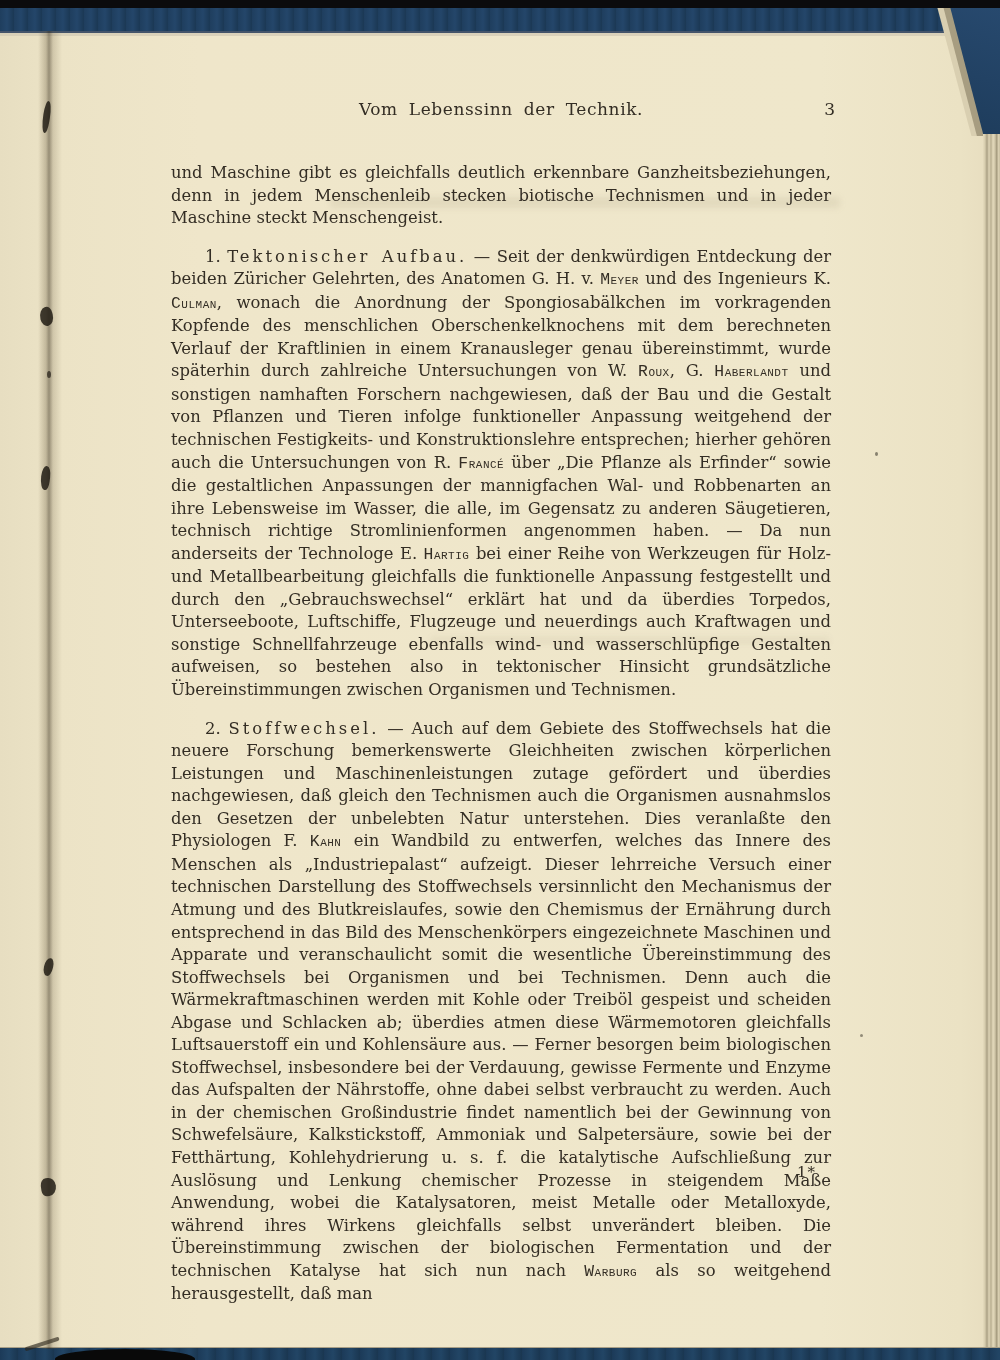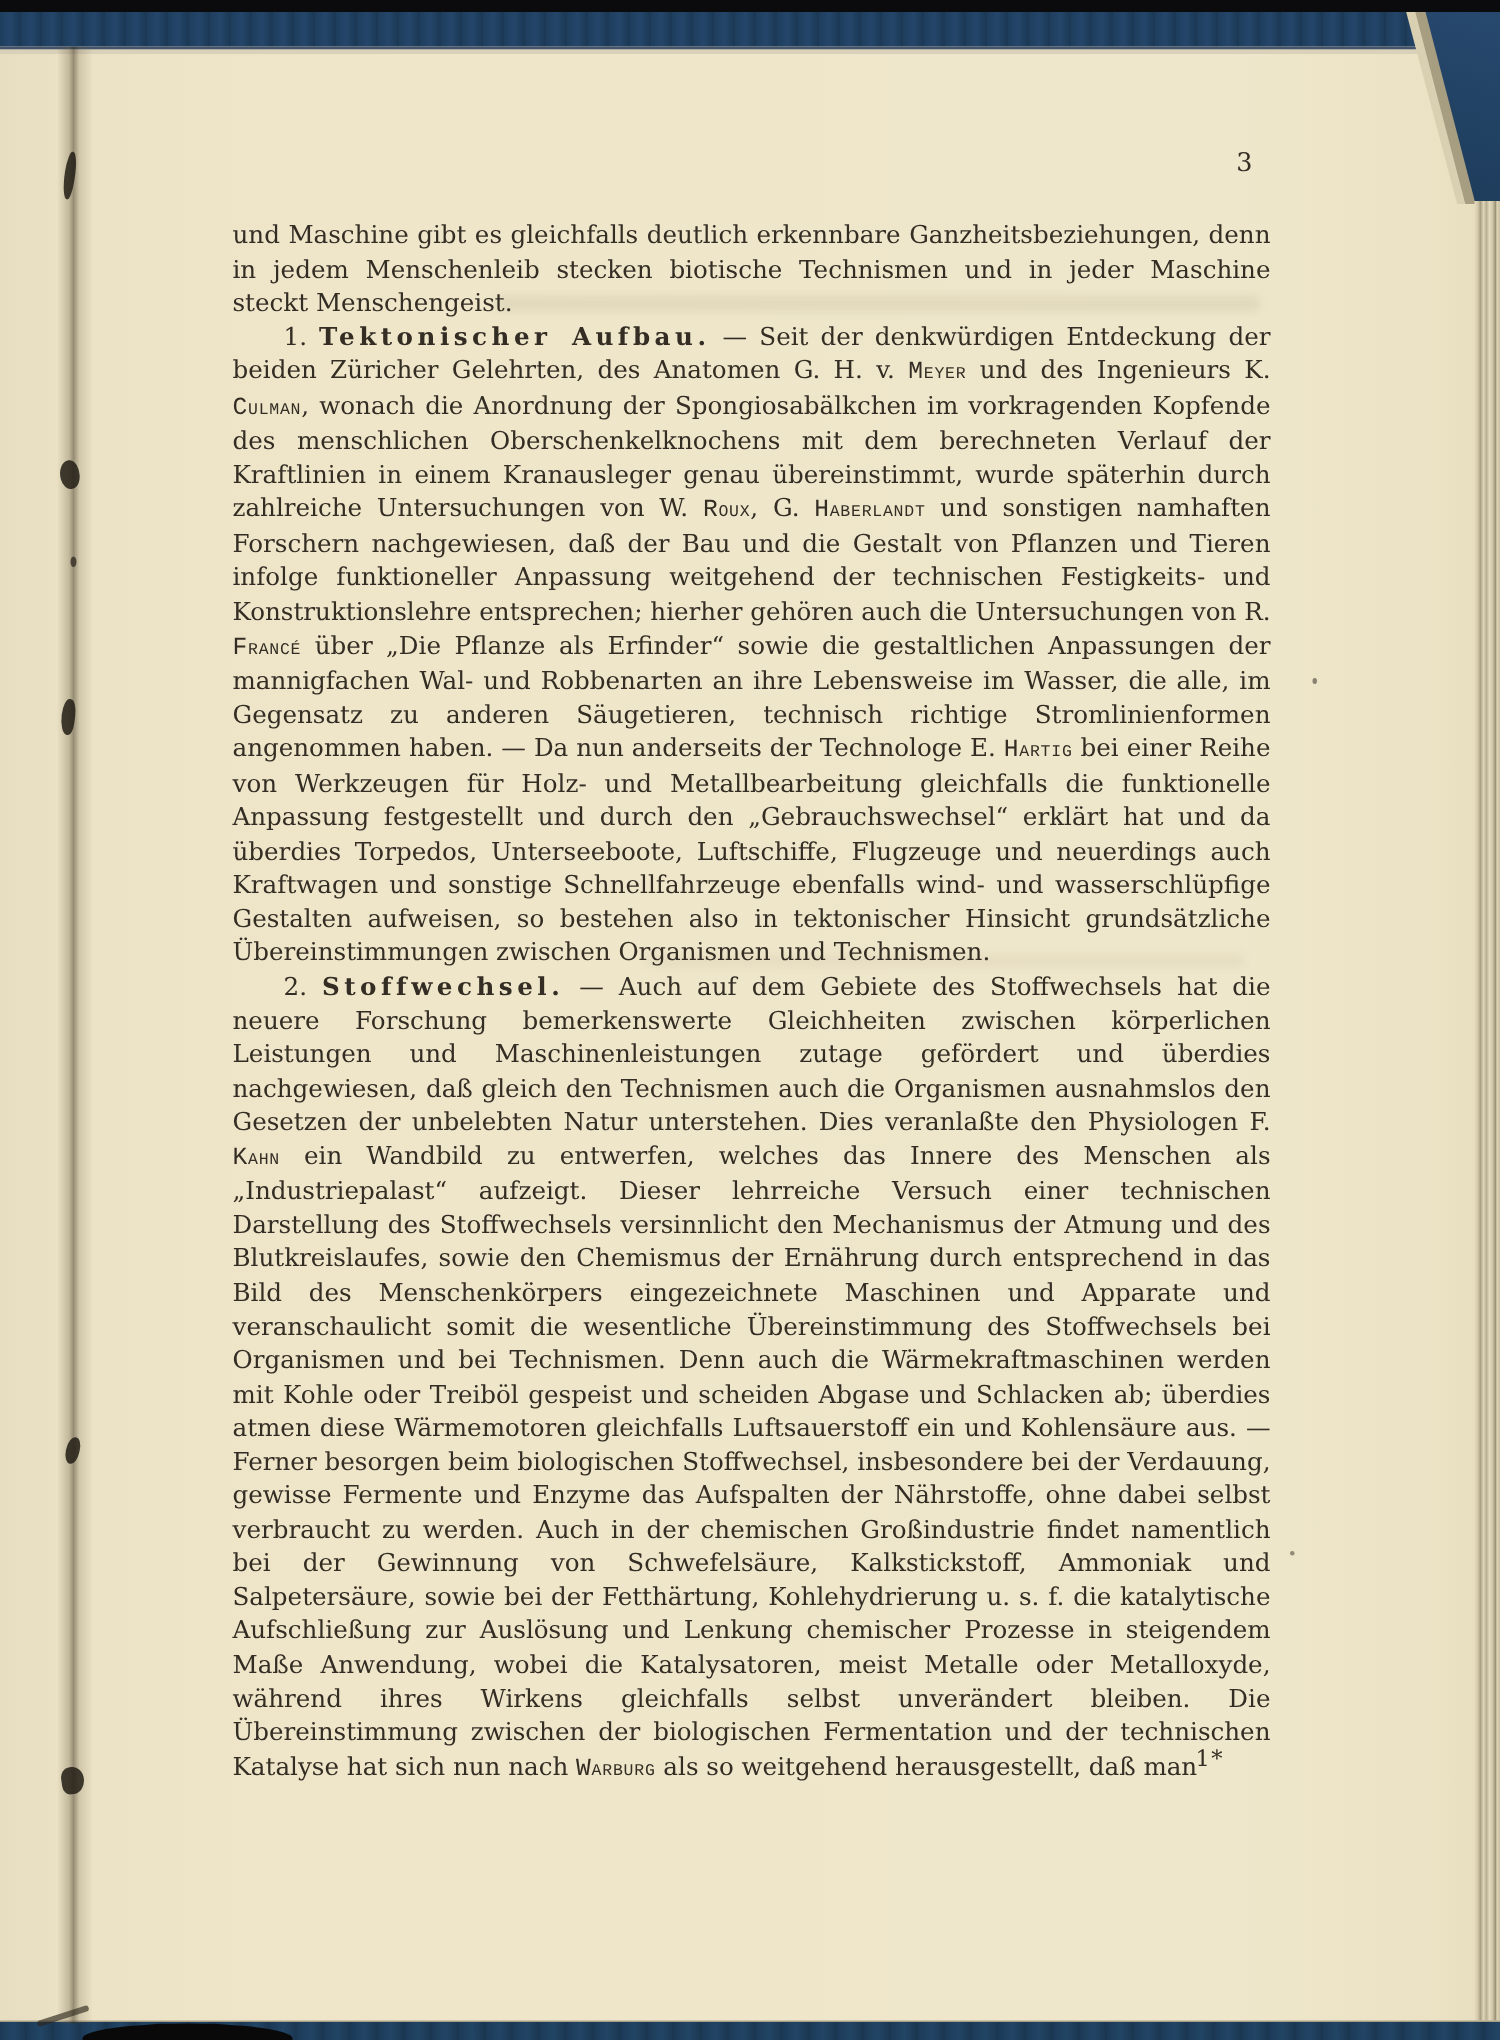--- a/index.html
+++ b/index.html
@@ -77,24 +77,24 @@
   .content{position:absolute;inset:0;color:#332d24;}
   .header-row{position:absolute;top:99px;left:155px;width:692px;height:24px;
     font-size:17px;letter-spacing:.6px;word-spacing:5px;}
   .running-title{display:block;text-align:center;}
   .page-number{position:absolute;right:12px;top:0;letter-spacing:0;}
 
   .text-block{
     position:absolute;left:155px;top:146px;width:692px;
     font-size:16.4px;line-height:22.55px;text-align:justify;
   }
-  .text-block p{margin:0;padding:0;}
+  .text-block p{margin:16px;padding:0;}
   .text-block p.indent{text-indent:34px;}
   .sc{font-variant-caps:small-caps;letter-spacing:.5px;font-family:Liberation Mono, monospace;}
-  .sp{letter-spacing:3px;word-spacing:2px;font-weight:bold;}
+  .sp{letter-spacing:3px;word-spacing:2px;}
 
   .signature-mark{position:absolute;left:797px;top:1163px;font-size:15px;letter-spacing:1px;}
 </style>
 </head>
 <body>
 
 <div class="stage">
 
   <div class="paper"></div>
 
@@ -120,20 +120,21 @@
   <div class="speck s4"></div>
   <div class="speck s5"></div>
   <div class="speck s6"></div>
   <div class="speck s7"></div>
   <div class="speck s8"></div>
   <div class="smudge m1"></div>
   <div class="smudge m2"></div>
 
   <div class="content">
     <div class="header-row">
+      <span class="running-title">Vom Lebenssinn der Technik.</span>
       <span class="page-number">3</span>
     </div>
 
     <div class="text-block">
         <p class=""><span class="n">und Maschine gibt es gleichfalls deutlich erkennbare Ganzheitsbeziehungen, denn in jedem Menschenleib stecken biotische Technismen und in jeder Maschine steckt Menschengeist.</span></p>
         <p class="indent"><span class="n">1. </span><span class="sp">Tektonischer Aufbau.</span><span class="n"> — Seit der denkwürdigen Entdeckung der beiden Züricher Gelehrten, des Anatomen G. H. v. </span><span class="sc">Meyer</span><span class="n"> und des Ingenieurs K. </span><span class="sc">Culman</span><span class="n">, wonach die Anordnung der Spongiosabälkchen im vorkragenden Kopfende des menschlichen Oberschenkelknochens mit dem berechneten Verlauf der Kraftlinien in einem Kranausleger genau übereinstimmt, wurde späterhin durch zahlreiche Untersuchungen von W. </span><span class="sc">Roux</span><span class="n">, G. </span><span class="sc">Haberlandt</span><span class="n"> und sonstigen namhaften Forschern nachgewiesen, daß der Bau und die Gestalt von Pflanzen und Tieren infolge funktioneller Anpassung weitgehend der technischen Festigkeits- und Konstruktionslehre entsprechen; hierher gehören auch die Untersuchungen von R. </span><span class="sc">Francé</span><span class="n"> über „Die Pflanze als Erfinder“ sowie die gestaltlichen Anpassungen der mannigfachen Wal- und Robbenarten an ihre Lebensweise im Wasser, die alle, im Gegensatz zu anderen Säugetieren, technisch richtige Stromlinienformen angenommen haben. — Da nun anderseits der Technologe E. </span><span class="sc">Hartig</span><span class="n"> bei einer Reihe von Werkzeugen für Holz- und Metallbearbeitung gleichfalls die funktionelle Anpassung festgestellt und durch den „Gebrauchswechsel“ erklärt hat und da überdies Torpedos, Unterseeboote, Luftschiffe, Flugzeuge und neuerdings auch Kraftwagen und sonstige Schnellfahrzeuge ebenfalls wind- und wasserschlüpfige Gestalten aufweisen, so bestehen also in tektonischer Hinsicht grundsätzliche Übereinstimmungen zwischen Organismen und Technismen.</span></p>
         <p class="indent"><span class="n">2. </span><span class="sp">Stoffwechsel.</span><span class="n"> — Auch auf dem Gebiete des Stoffwechsels hat die neuere Forschung bemerkenswerte Gleichheiten zwischen körperlichen Leistungen und Maschinenleistungen zutage gefördert und überdies nachgewiesen, daß gleich den Technismen auch die Organismen ausnahmslos den Gesetzen der unbelebten Natur unterstehen. Dies veranlaßte den Physiologen F. </span><span class="sc">Kahn</span><span class="n"> ein Wandbild zu entwerfen, welches das Innere des Menschen als „Industriepalast“ aufzeigt. Dieser lehrreiche Versuch einer technischen Darstellung des Stoffwechsels versinnlicht den Mechanismus der Atmung und des Blutkreislaufes, sowie den Chemismus der Ernährung durch entsprechend in das Bild des Menschenkörpers eingezeichnete Maschinen und Apparate und veranschaulicht somit die wesentliche Übereinstimmung des Stoffwechsels bei Organismen und bei Technismen. Denn auch die Wärmekraftmaschinen werden mit Kohle oder Treiböl gespeist und scheiden Abgase und Schlacken ab; überdies atmen diese Wärmemotoren gleichfalls Luftsauerstoff ein und Kohlensäure aus. — Ferner besorgen beim biologischen Stoffwechsel, insbesondere bei der Verdauung, gewisse Fermente und Enzyme das Aufspalten der Nährstoffe, ohne dabei selbst verbraucht zu werden. Auch in der chemischen Großindustrie findet namentlich bei der Gewinnung von Schwefelsäure, Kalkstickstoff, Ammoniak und Salpetersäure, sowie bei der Fetthärtung, Kohlehydrierung u. s. f. die katalytische Aufschließung zur Auslösung und Lenkung chemischer Prozesse in steigendem Maße Anwendung, wobei die Katalysatoren, meist Metalle oder Metalloxyde, während ihres Wirkens gleichfalls selbst unverändert bleiben. Die Übereinstimmung zwischen der biologischen Fermentation und der technischen Katalyse hat sich nun nach </span><span class="sc">Warburg</span><span class="n"> als so weitgehend herausgestellt, daß man</span></p>
       </div>
 
     <div class="signature-mark">1*</div>

